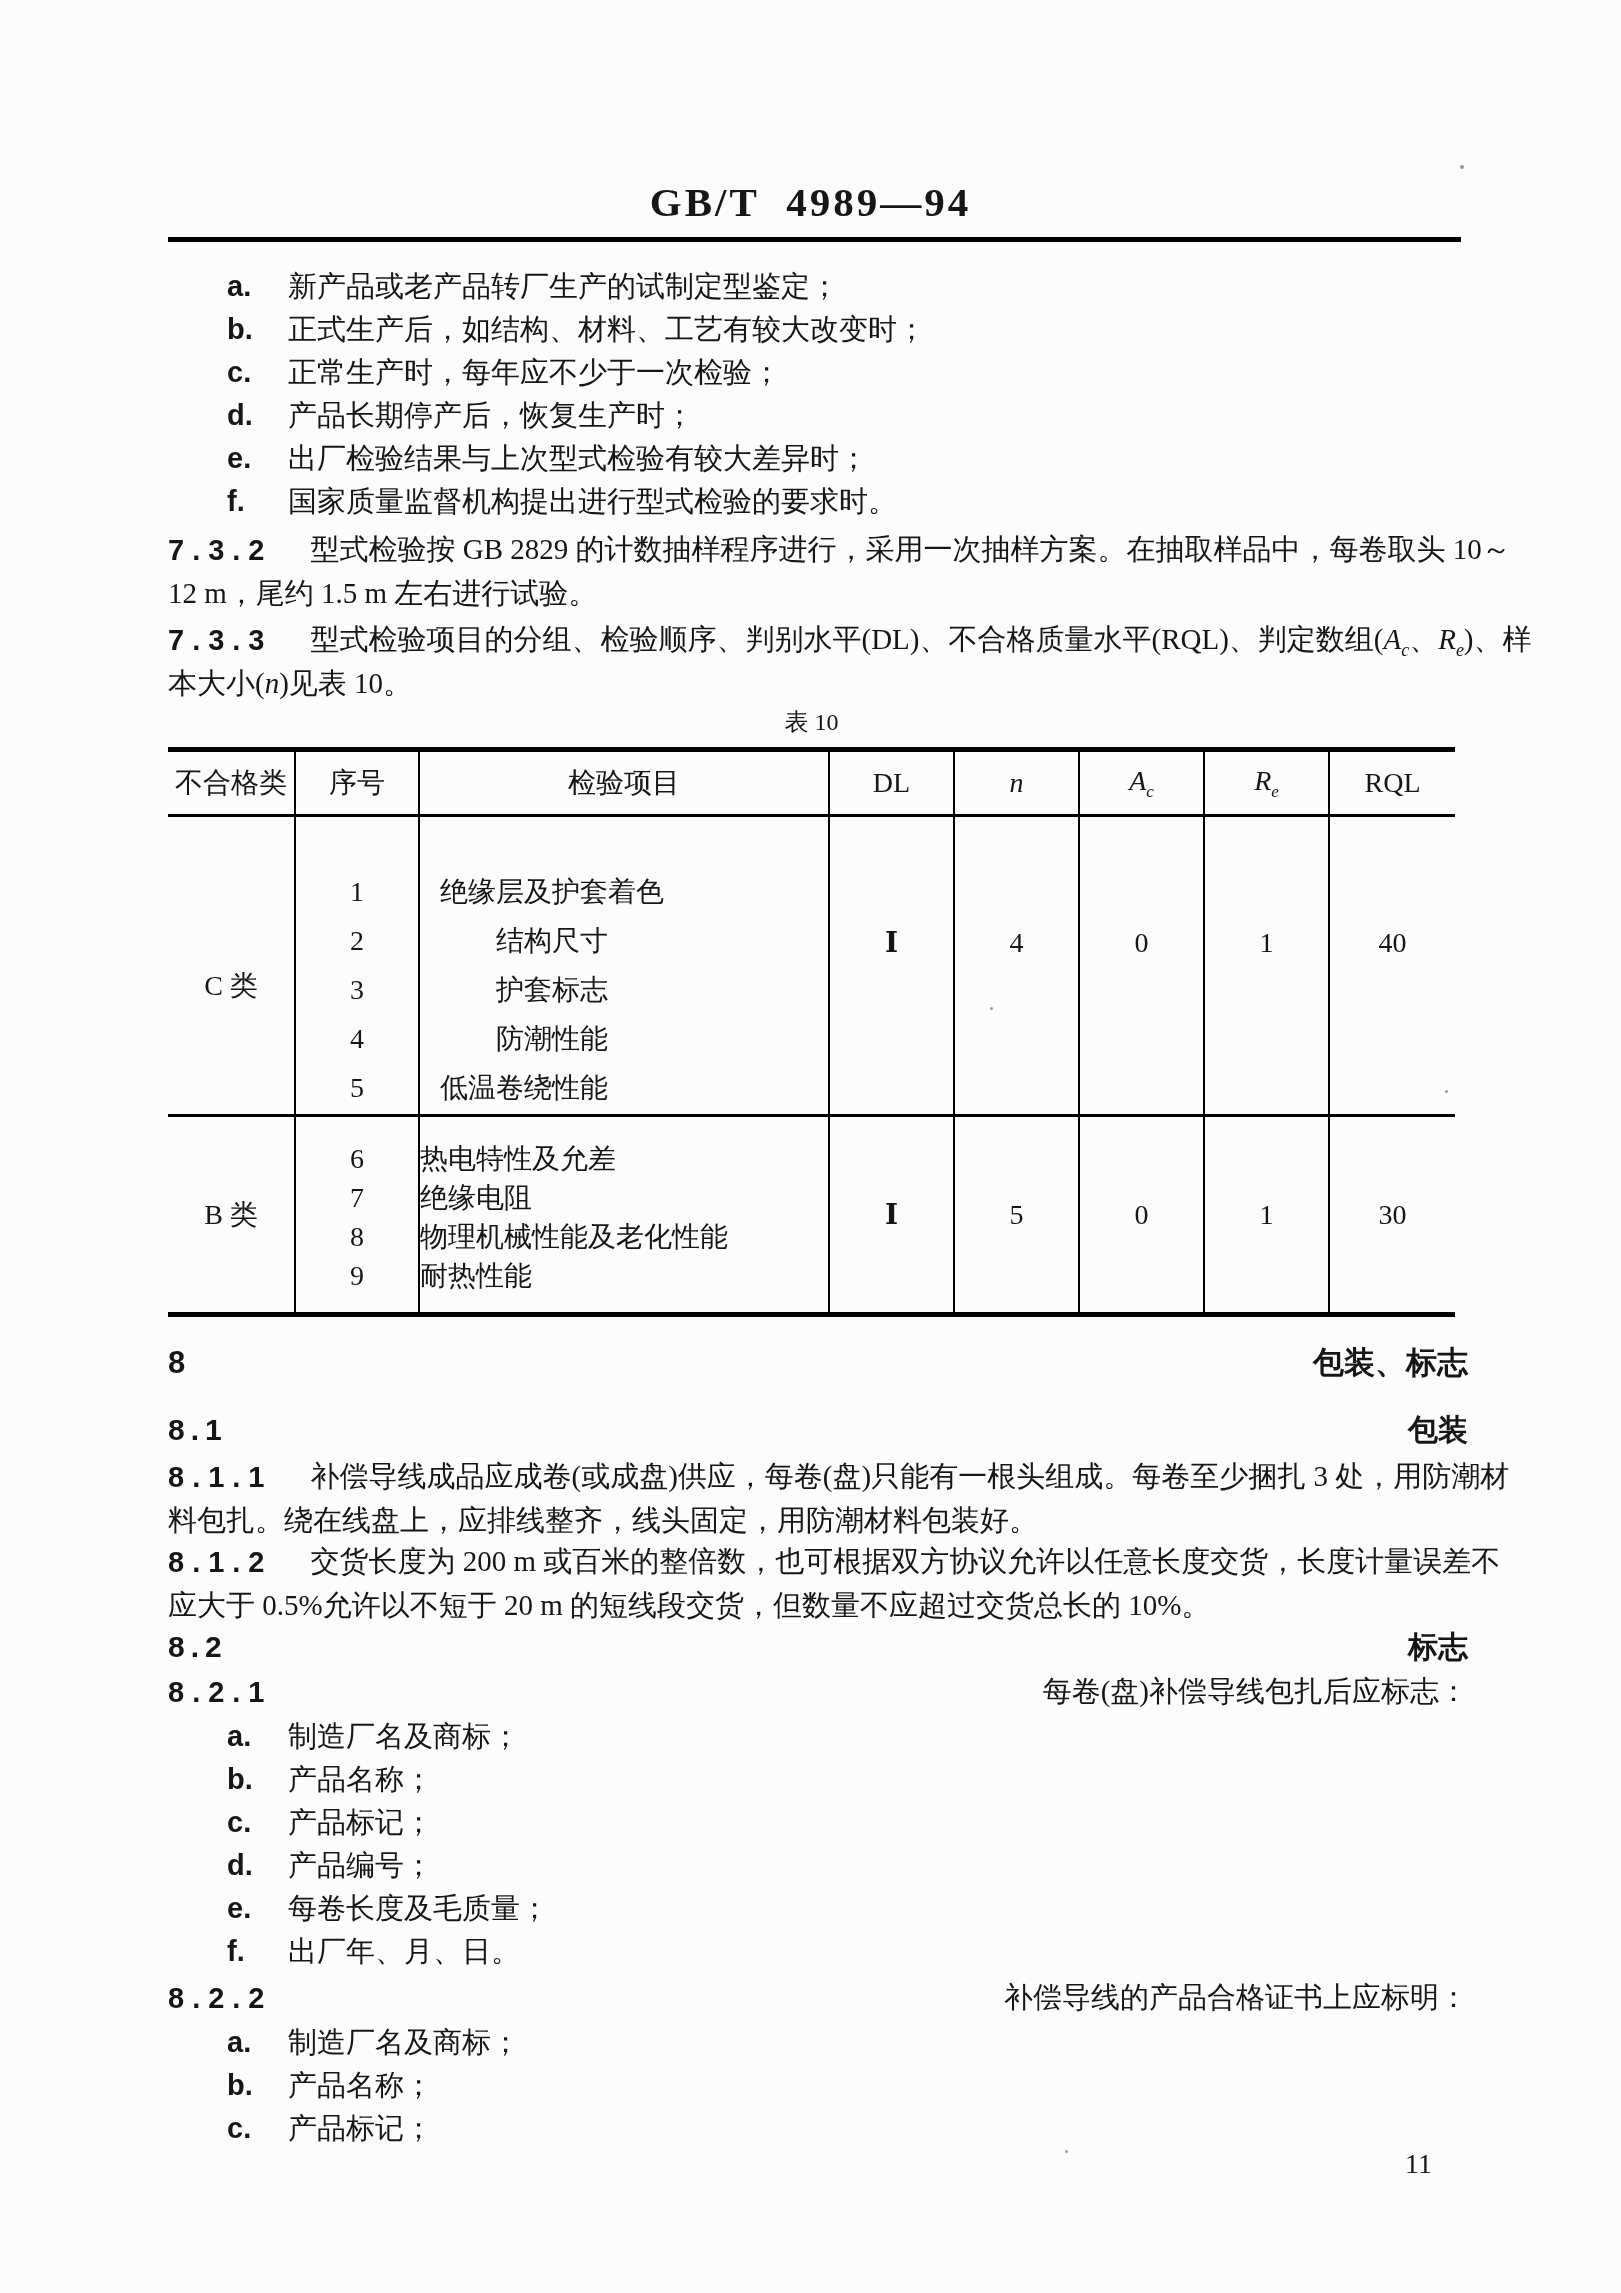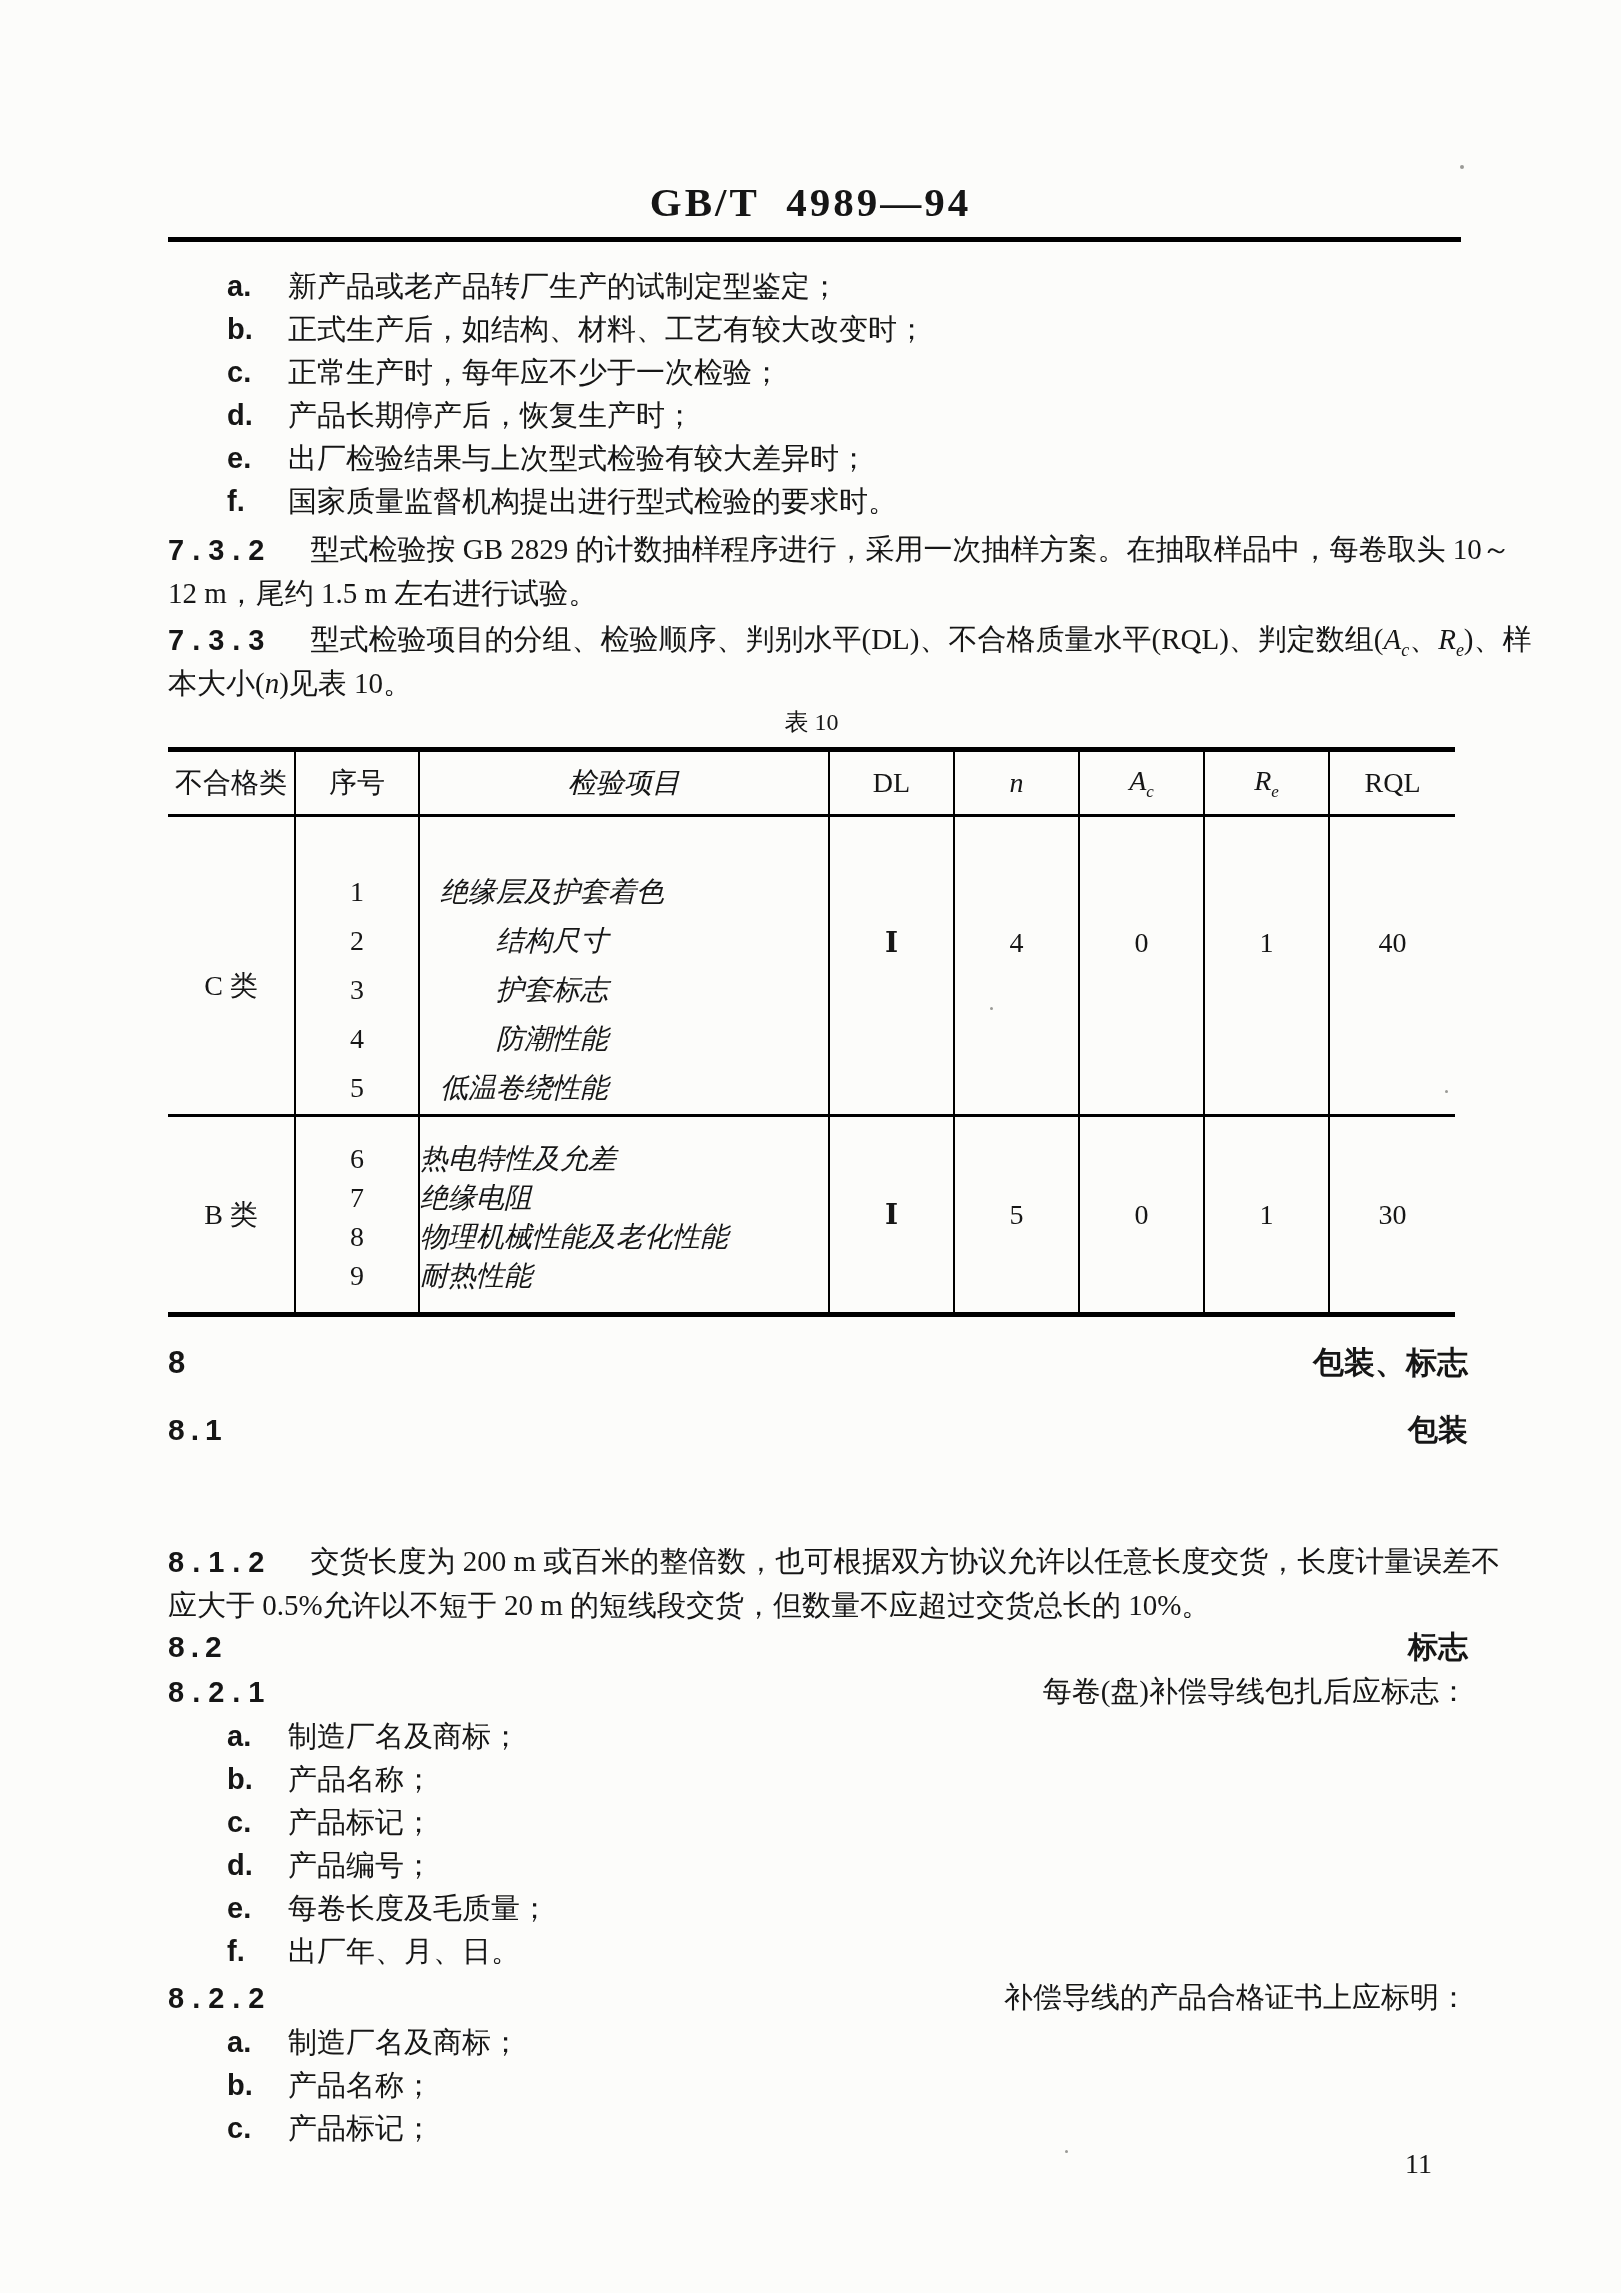--- a/index.html
+++ b/index.html
@@ -49,21 +49,21 @@
     position:absolute; left:168px; top:747px; width:1287px; height:570px;
     border-top:5px solid #000; border-bottom:5px solid #000;
     box-sizing:border-box; display:flex; flex-direction:column; font-size:28px;
   }
   .trow { display:flex; box-sizing:border-box; width:100%; }
   .thead { height:65px; border-bottom:3px solid #000; }
   .rowc  { height:300px; border-bottom:3px solid #000; }
   .rowb  { height:195px; }
   .c { box-sizing:border-box; border-right:2px solid #000; flex:0 0 auto; }
   .c:last-child { border-right:none; }
-  .c1 { width:128px; } .c2 { width:124px; } .c3 { width:410px;font-style:italic; }
+  .c1 { width:128px; } .c2 { width:124px; } .c3 { width:410px; }
   .c4 { width:125px; } .c5 { width:125px; } .c6 { width:125px; }
   .c7 { width:125px; } .c8 { width:125px; }
   .thead .c { display:flex; align-items:center; justify-content:center; }
   .thead i { font-style:italic; }
   .thead sub { font-size:17px; font-style:italic; }
   .vcenter { display:flex; align-items:center; justify-content:center; }
   .rowc .lbl { padding-top:40px; }
   .rowc .val { padding-bottom:46px; }
   .stack { display:flex; flex-direction:column; }
   .rowc .stack { padding-top:50px; }
@@ -210,20 +210,29 @@
     </div>
   </div>
 
   <div class="blk sub-heading" style="top:1408px">
     <div class="pline">
       <span class="num">8.1</span>
       <span>包装</span>
     </div>
   </div>
 
+  <div class="blk" style="top:1455px">
+    <div class="pline">
+      <span class="cnum">8.1.1</span>
+      <span class="ptext">补偿导线成品应成卷(或成盘)供应，每卷(盘)只能有一根头组成。每卷至少捆扎 3 处，用防潮材</span>
+    </div>
+    <div class="pline">
+      <span class="ptext">料包扎。绕在线盘上，应排线整齐，线头固定，用防潮材料包装好。</span>
+    </div>
+  </div>
 
   <div class="blk" style="top:1540px">
     <div class="pline">
       <span class="cnum">8.1.2</span>
       <span class="ptext">交货长度为 200 m 或百米的整倍数，也可根据双方协议允许以任意长度交货，长度计量误差不</span>
     </div>
     <div class="pline">
       <span class="ptext">应大于 0.5%允许以不短于 20 m 的短线段交货，但数量不应超过交货总长的 10%。</span>
     </div>
   </div>

